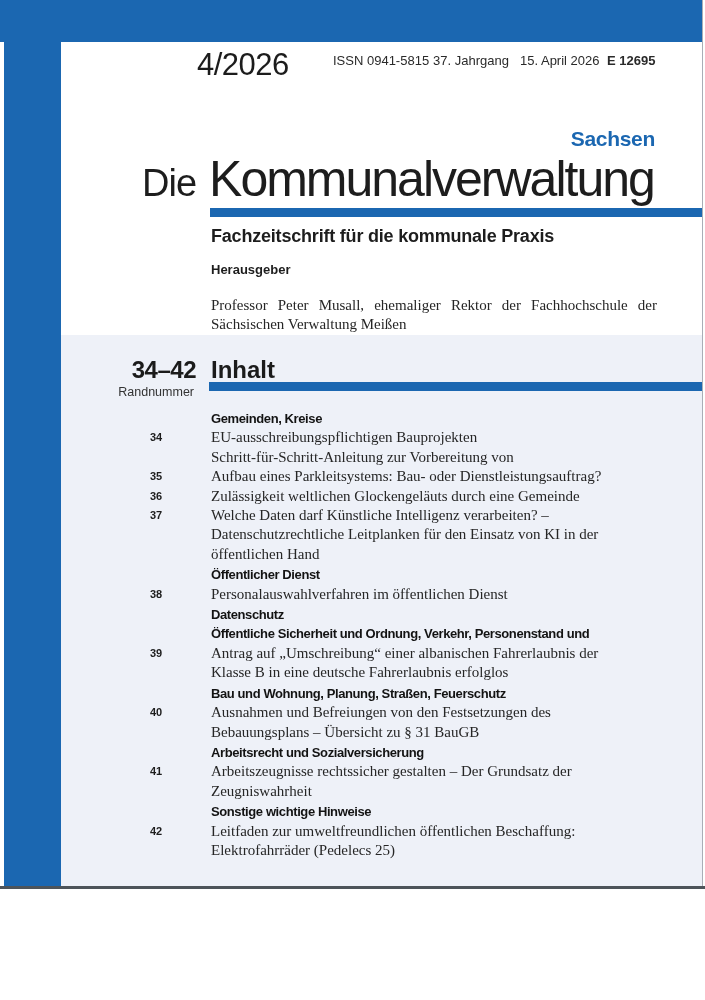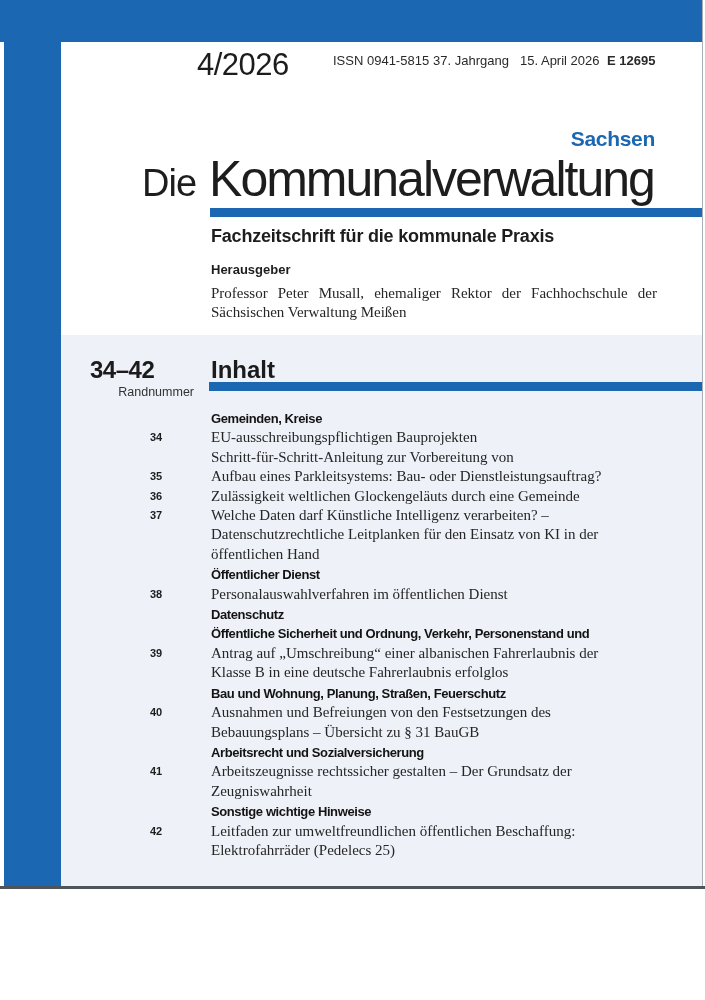--- a/index.html
+++ b/index.html
@@ -24,24 +24,24 @@
   .meta-date   { left:520px; }
   .meta-code   { left:607px; font-weight:bold; }
   .region { position:absolute; right:50px; top:128px; font-size:21px; line-height:1; font-weight:bold; color:var(--blue); letter-spacing:-0.3px; }
   .title-row { position:absolute; left:142px; top:154px; display:flex; align-items:baseline; gap:13px; color:#1d1d1d; white-space:nowrap; }
   .title-die  { font-size:38px; line-height:1; letter-spacing:-1px; }
   .title-main { font-size:50px; line-height:1; letter-spacing:-2px; }
   .title-underline { position:absolute; left:210px; right:2px; top:208px; height:9px; background:var(--blue); }
   .subtitle { position:absolute; left:211px; top:227px; font-size:18px; line-height:1.1; font-weight:bold; color:#1d1d1d; letter-spacing:-0.2px; }
   .publisher { position:absolute; left:211px; top:262px; width:446px; }
   .publisher-label { font-size:13px; line-height:16px; font-weight:bold; color:#1d1d1d; }
-  .publisher-text  { margin-top:6px; font-family:"Liberation Serif", serif; font-size:15px; line-height:18.5px; color:#262626; text-align:justify; }
-
-  
-  .range-box { position:absolute; left:90px; width:106px; top:358px; font-size:24px; line-height:1; font-weight:bold; color:#1b1b1b; text-align:left; letter-spacing:-0.5px; }
+  .publisher-text  { margin-top:18px; font-family:"Liberation Serif", serif; font-size:15px; line-height:18.5px; color:#262626; text-align:justify; }
+
+  
+  .range-box { position:absolute; left:90px; width:106px; top:358px; font-size:24px; line-height:1; font-weight:bold; color:#1b1b1b; text-align:right; letter-spacing:-0.5px; }
   .range-caption { position:absolute; left:90px; width:104px; top:386px; font-size:12.5px; line-height:1; color:#333333; text-align:right; }
   .contents-heading { position:absolute; left:211px; top:358px; font-size:24px; line-height:1; font-weight:bold; color:#1b1b1b; }
   .contents-bar { position:absolute; left:209px; right:2px; top:382px; height:9px; background:var(--blue); }
 
   
   .toc { position:absolute; left:150px; top:408px; width:520px; }
   .toc-row { display:flex; }
   .toc-num { width:46px; flex:0 0 46px; font-weight:bold; font-size:11px; line-height:19.4px; color:#1d1d1d; }
   .toc-text { margin-left:15px; font-family:"Liberation Serif", serif; font-size:15px; line-height:19.4px; color:#262626; }
   .toc-text div { white-space:nowrap; }

